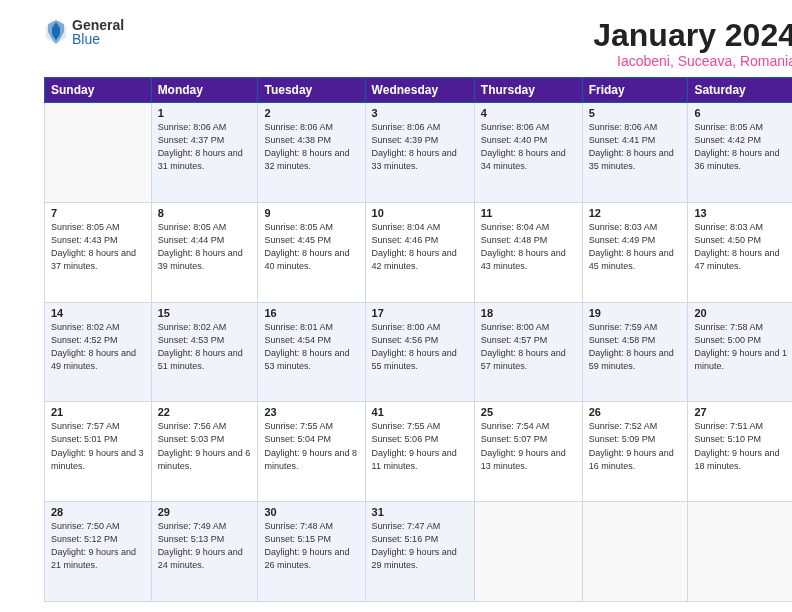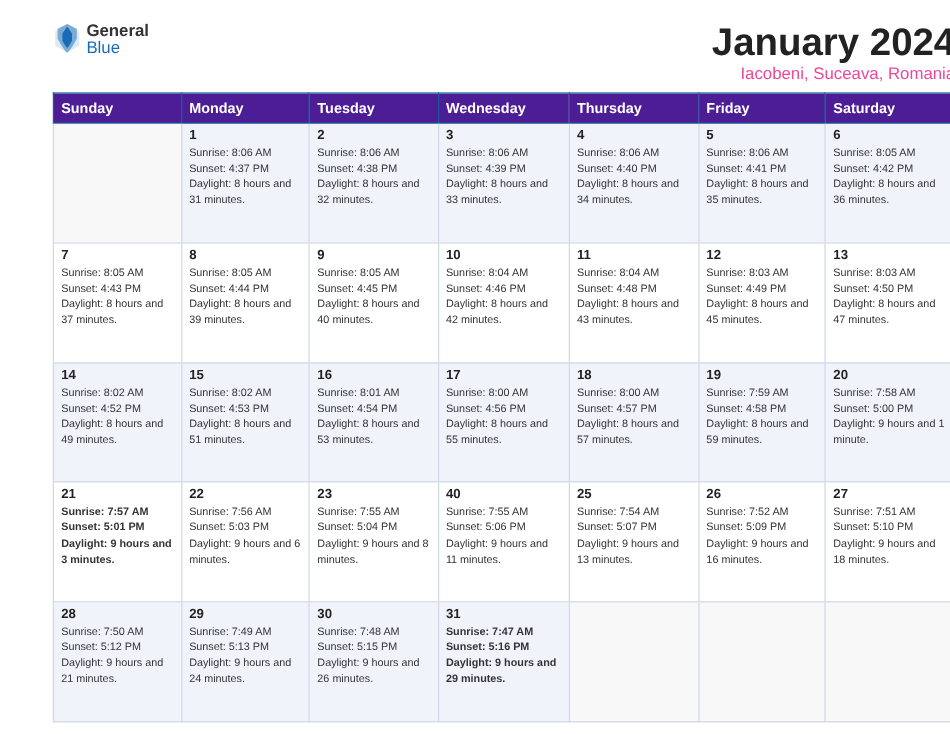--- a/index.html
+++ b/index.html
@@ -269,38 +269,38 @@
           <td>
             <span class="day-number">20</span>
             <div class="day-info" style="white-space: pre-line;">Sunrise: 7:58 AM
 Sunset: 5:00 PM
 Daylight: 9 hours and 1 minute.</div>
           </td>
         </tr>
         <tr>
           <td>
             <span class="day-number">21</span>
-            <div class="day-info" style="white-space: pre-line; font-weight: bold;">Sunrise: 7:57 AM
+            <div class="day-info" style="white-space: pre-line;">Sunrise: 7:57 AM
 Sunset: 5:01 PM
 Daylight: 9 hours and 3 minutes.</div>
           </td>
           <td>
             <span class="day-number">22</span>
             <div class="day-info" style="white-space: pre-line;">Sunrise: 7:56 AM
 Sunset: 5:03 PM
 Daylight: 9 hours and 6 minutes.</div>
           </td>
           <td>
             <span class="day-number">23</span>
             <div class="day-info" style="white-space: pre-line;">Sunrise: 7:55 AM
 Sunset: 5:04 PM
 Daylight: 9 hours and 8 minutes.</div>
           </td>
           <td>
-            <span class="day-number">40</span>
+            <span class="day-number">41</span>
             <div class="day-info" style="white-space: pre-line;">Sunrise: 7:55 AM
 Sunset: 5:06 PM
 Daylight: 9 hours and 11 minutes.</div>
           </td>
           <td>
             <span class="day-number">25</span>
             <div class="day-info" style="white-space: pre-line;">Sunrise: 7:54 AM
 Sunset: 5:07 PM
 Daylight: 9 hours and 13 minutes.</div>
           </td>
@@ -331,21 +331,21 @@
 Daylight: 9 hours and 24 minutes.</div>
           </td>
           <td>
             <span class="day-number">30</span>
             <div class="day-info" style="white-space: pre-line;">Sunrise: 7:48 AM
 Sunset: 5:15 PM
 Daylight: 9 hours and 26 minutes.</div>
           </td>
           <td>
             <span class="day-number">31</span>
-            <div class="day-info" style="white-space: pre-line; font-weight: bold;">Sunrise: 7:47 AM
+            <div class="day-info" style="white-space: pre-line;">Sunrise: 7:47 AM
 Sunset: 5:16 PM
 Daylight: 9 hours and 29 minutes.</div>
           </td>
           <td class="empty-cell"></td>
           <td class="empty-cell"></td>
           <td class="empty-cell"></td>
         </tr>
       </tbody>
   </table>
 </div>

